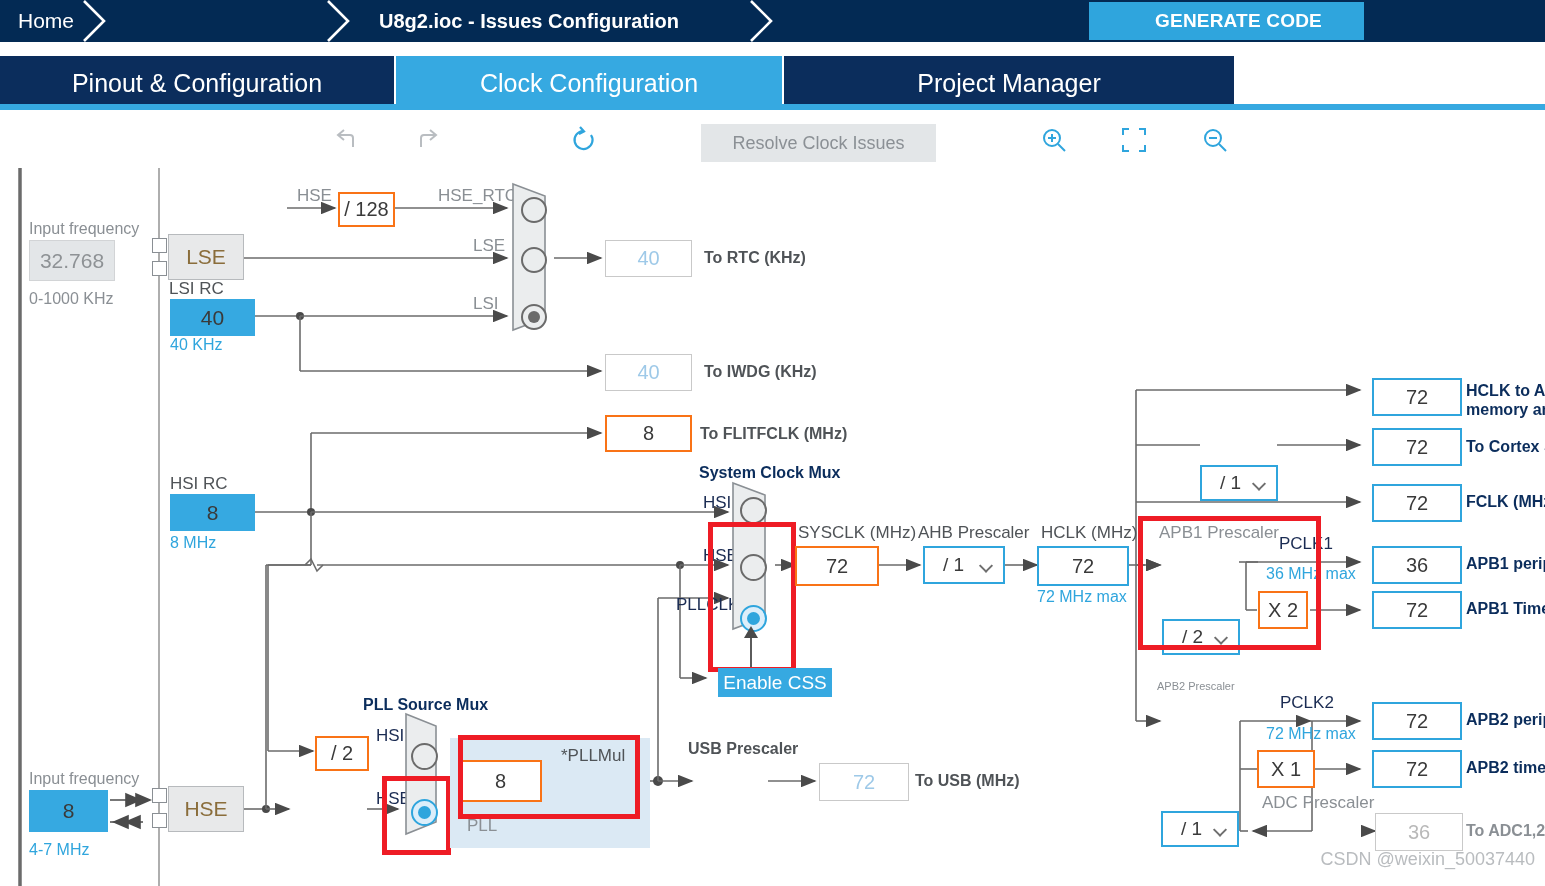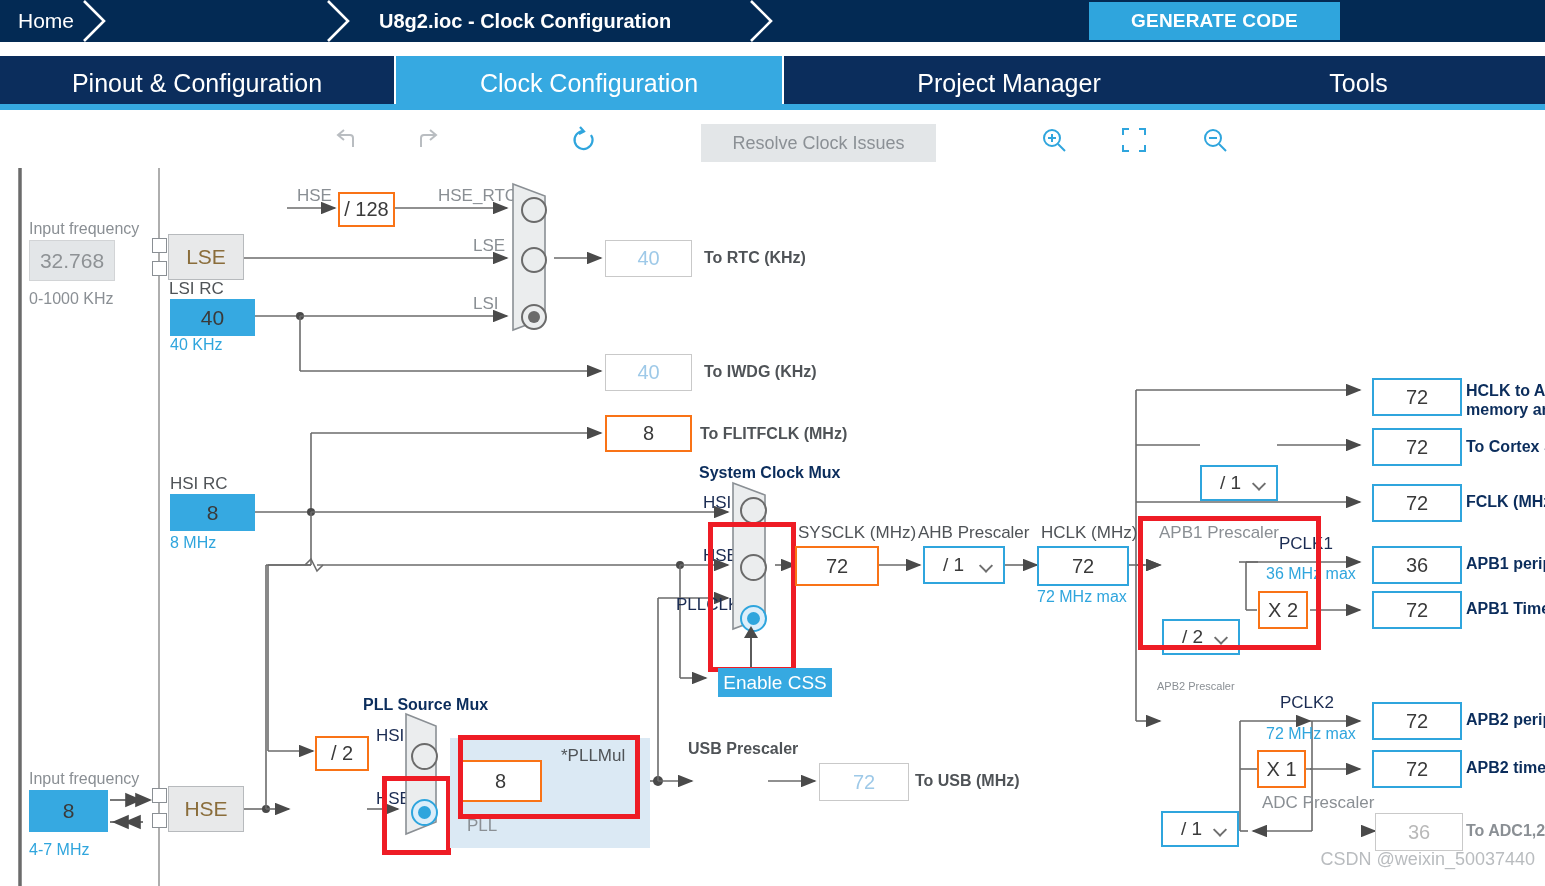--- a/index.html
+++ b/index.html
@@ -23,20 +23,21 @@
   .crumb.bold{font-weight:bold;font-size:20px;}
   .chev{
     position:absolute;top:0;width:42px;height:42px;
   }
   .chev svg{display:block;}
   .gen-code{
     position:absolute;left:1089px;top:2px;width:251px;height:38px;
     background:#2fa5dd;color:#fff;font-weight:bold;font-size:19px;
     display:flex;align-items:center;justify-content:center;letter-spacing:.2px;
     cursor:pointer;
+    padding-left:24px;
   }
 
   
   .tabs{
     position:absolute;left:0;top:45px;width:1545px;height:65px;
     background:#ffffff;
   }
   .tab{
     position:absolute;top:11px;height:54px;
     background:#0b2d5c;color:#fff;
@@ -130,42 +131,39 @@
       <svg width="42" height="42" viewBox="0 0 42 42">
           <path d="M6 1 L26 21 L6 41" fill="none" stroke="#ffffff" stroke-width="2.6"></path>
         </svg>
     </div>
     <div class="chev" style="left:322px;">
       <svg width="42" height="42" viewBox="0 0 42 42">
           <path d="M6 1 L26 21 L6 41" fill="none" stroke="#ffffff" stroke-width="2.6"></path>
         </svg>
     </div>
     <div class="crumb bold" style="left:379px;">
-      <span>U8g2.ioc - Clock Configuration</span>
+      <span>U8g2.ioc - Issues Configuration</span>
     </div>
     <div class="chev" style="left:745px;">
       <svg width="42" height="42" viewBox="0 0 42 42">
           <path d="M6 1 L26 21 L6 41" fill="none" stroke="#ffffff" stroke-width="2.6"></path>
         </svg>
     </div>
     <div class="gen-code">GENERATE CODE</div>
   </div>
 
   <div class="tabs">
     <div class="tab active" style="left:396px;width:386px;">
       <span>Clock Configuration</span>
     </div>
     <div class="tab" style="left:0px;width:394px;">
       <span>Pinout &amp; Configuration</span>
     </div>
     <div class="tab" style="left:784px;width:450px;">
       <span>Project Manager</span>
-    </div>
-    <div class="tab" style="left:1172px;width:373px;">
-      <span>Tools</span>
     </div>
   </div>
   <div class="tabs-underline"></div>
 
   <div class="toolbar"></div>
 
   <div class="tb-icon" style="left:333px;">
     <svg width="28" height="28" viewBox="0 0 28 28">
       <path d="M20 21 L20 12 Q20 9 17 9 L6 9" fill="none" stroke="#b9bdc1" stroke-width="2"></path>
       <path d="M11 4 L5 9 L11 14" fill="none" stroke="#b9bdc1" stroke-width="2"></path>
@@ -443,21 +441,21 @@
 
     <div class="lbl" style="left:1157px;top:512px;color:#8a8f94;font-size:11px;">APB2 Prescaler</div>
     <div class="node sel blue" style="left:1161px;top:533px;width:78px;height:36px;">
       <span>/ 1</span>
       <span class="caret"></span>
     </div>
     <div class="lbl" style="left:1280px;top:525px;color:#1a2b52;font-size:17px;">PCLK2</div>
     <div class="lbl blue" style="left:1266px;top:557px;">72 MHz max</div>
     <div class="node fld blue" style="left:1372px;top:534px;width:90px;height:38px;">72</div>
     <div class="lbl navy" style="left:1466px;top:543px;">APB2 perip</div>
-    <div class="node fld grey" style="left:1257px;top:582px;width:49px;height:38px;">X 1</div>
+    <div class="node fld grey" style="left:1257px;top:582px;width:58px;height:38px;">X 1</div>
     <div class="node fld blue" style="left:1372px;top:582px;width:90px;height:38px;">72</div>
     <div class="lbl navy" style="left:1466px;top:591px;">APB2 timer</div>
 
     <div class="lbl" style="left:1262px;top:625px;color:#8a8f94;font-size:17px;">ADC Prescaler</div>
 
     <div class="node fld ro-dis" style="left:1375px;top:645px;width:88px;height:38px;">36</div>
     <div class="lbl" style="left:1466px;top:654px;color:#8a8f94;font-size:16px;font-weight:bold;">To ADC1,2</div>
 
     <div class="lbl navy" style="left:363px;top:528px;">PLL Source Mux</div>
     <div class="node fld grey" style="left:315px;top:568px;width:54px;height:35px;">/ 2</div>

